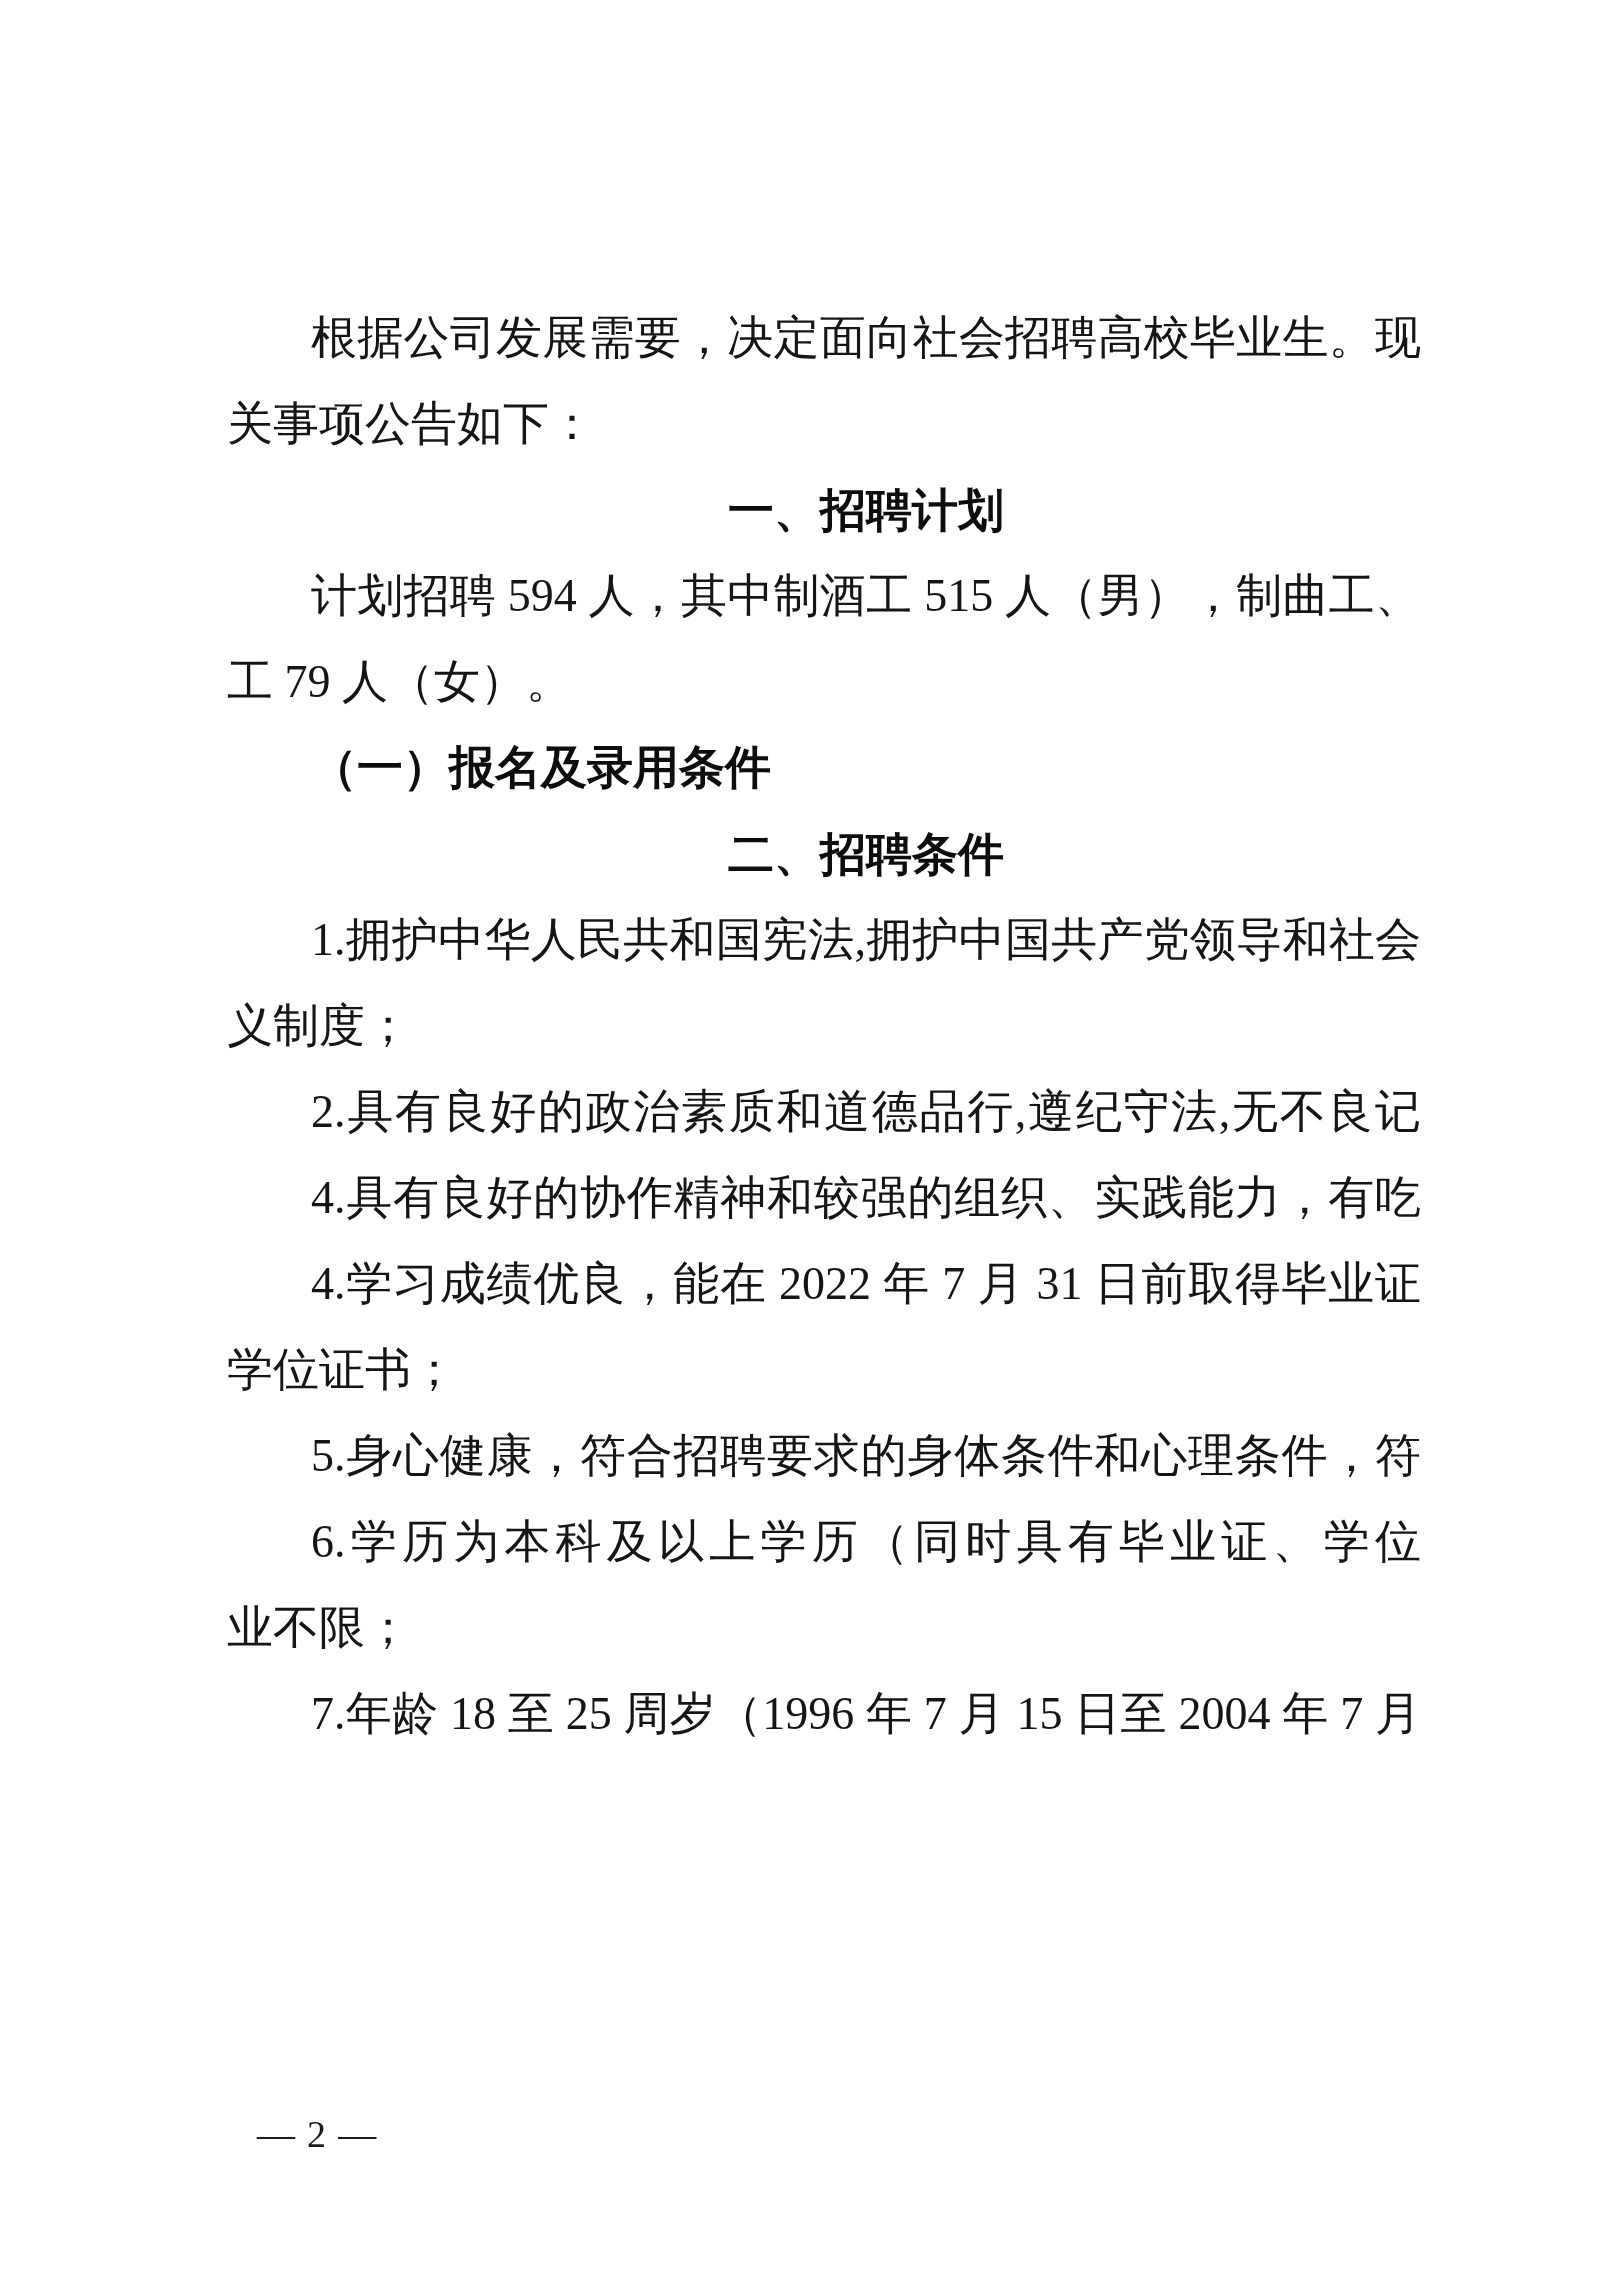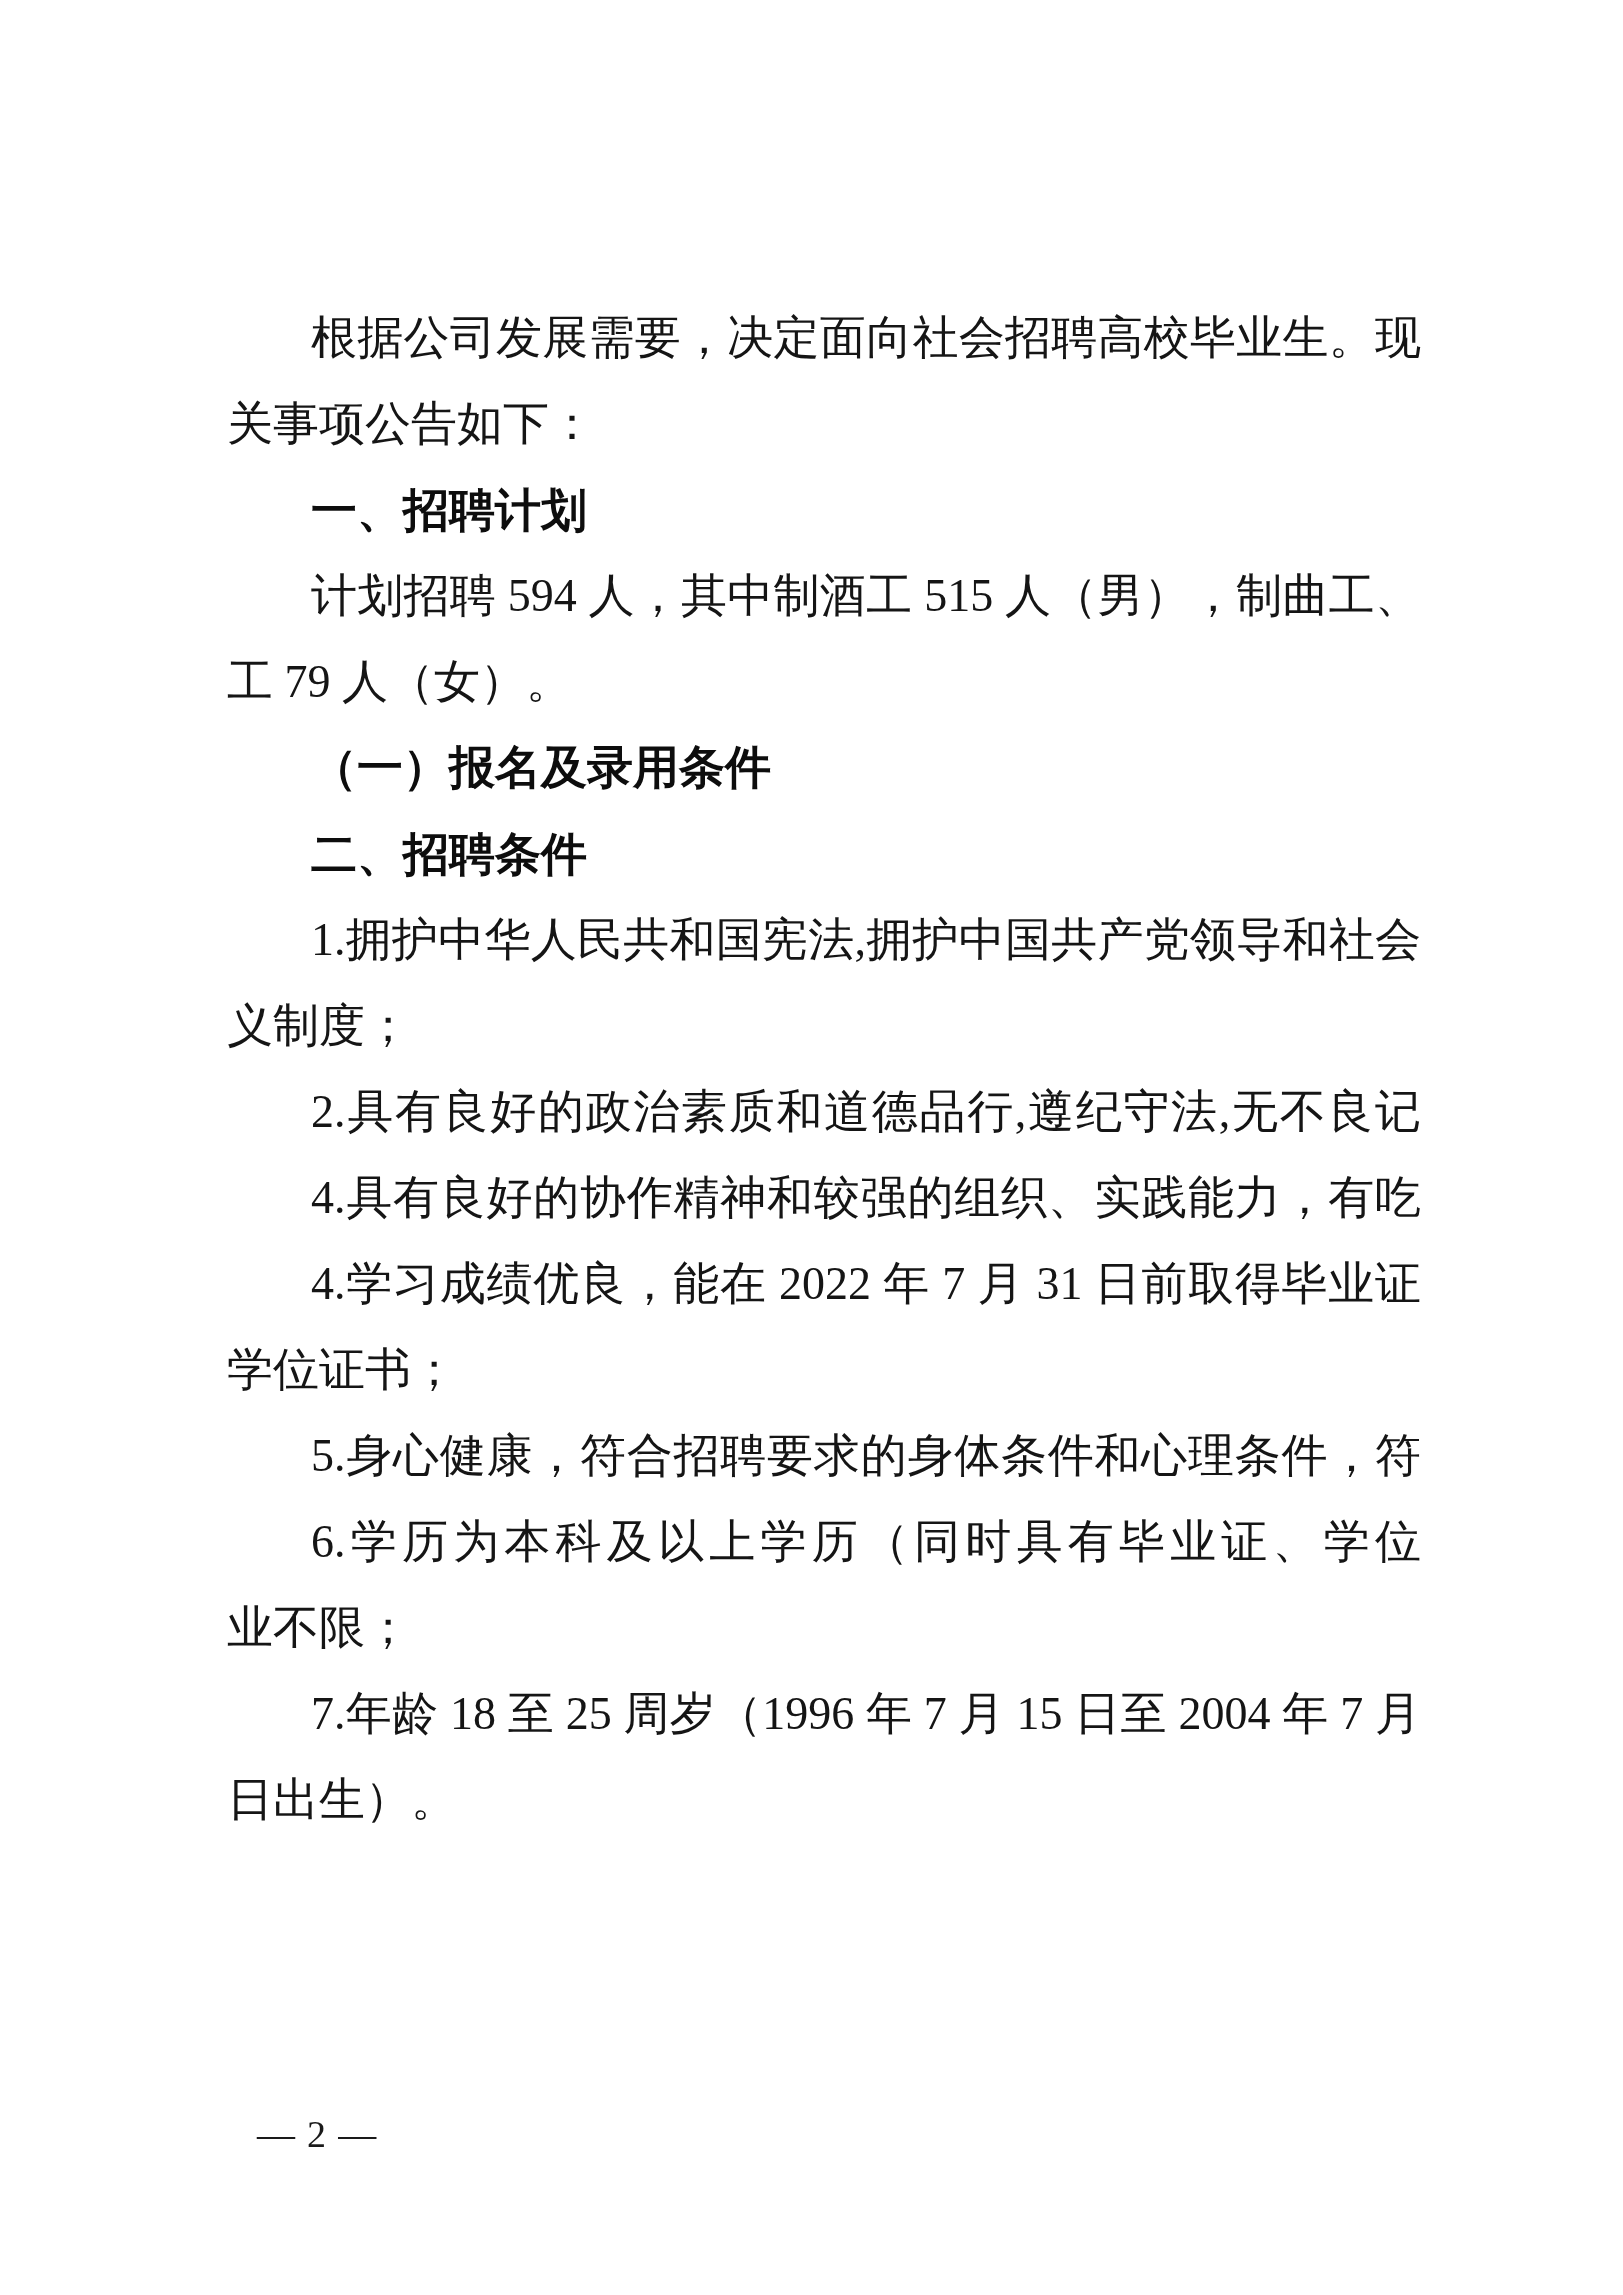--- a/index.html
+++ b/index.html
@@ -38,20 +38,21 @@
   }
   .justify {
     text-align: justify;
     text-align-last: justify;
     text-justify: inter-character;
   }
   .h-sans {
     font-family: "Liberation Sans", "DejaVu Sans", sans-serif;
     font-weight: bold;
     color: #0d0d0d;
+    text-align: center;
   }
   .h-kai {
     font-weight: bold;
     color: #0d0d0d;
   }
   .footer {
     position: absolute;
     left: 257px;
     top: 2113px;
     font-size: 38px;
@@ -75,18 +76,17 @@
     <div class="line indent justify">1.拥护中华人民共和国宪法,拥护中国共产党领导和社会主</div>
     <div class="line">义制度；</div>
     <div class="line indent justify">2.具有良好的政治素质和道德品行,遵纪守法,无不良记录；</div>
     <div class="line indent justify">4.具有良好的协作精神和较强的组织、实践能力，有吃苦耐</div>
     <div class="line indent justify">4.学习成绩优良，能在 2022 年 7 月 31 日前取得毕业证书、</div>
     <div class="line">学位证书；</div>
     <div class="line indent justify">5.身心健康，符合招聘要求的身体条件和心理条件，符合报</div>
     <div class="line indent justify">6.学历为本科及以上学历（同时具有毕业证、学位证），专</div>
     <div class="line">业不限；</div>
     <div class="line indent justify">7.年龄 18 至 25 周岁（1996 年 7 月 15 日至 2004 年 7 月 14</div>
-    <div class="line">日出生）。</div>
   </div>
 
   <div class="footer">— 2 —</div>
 </div>
 
 
 </body></html>

